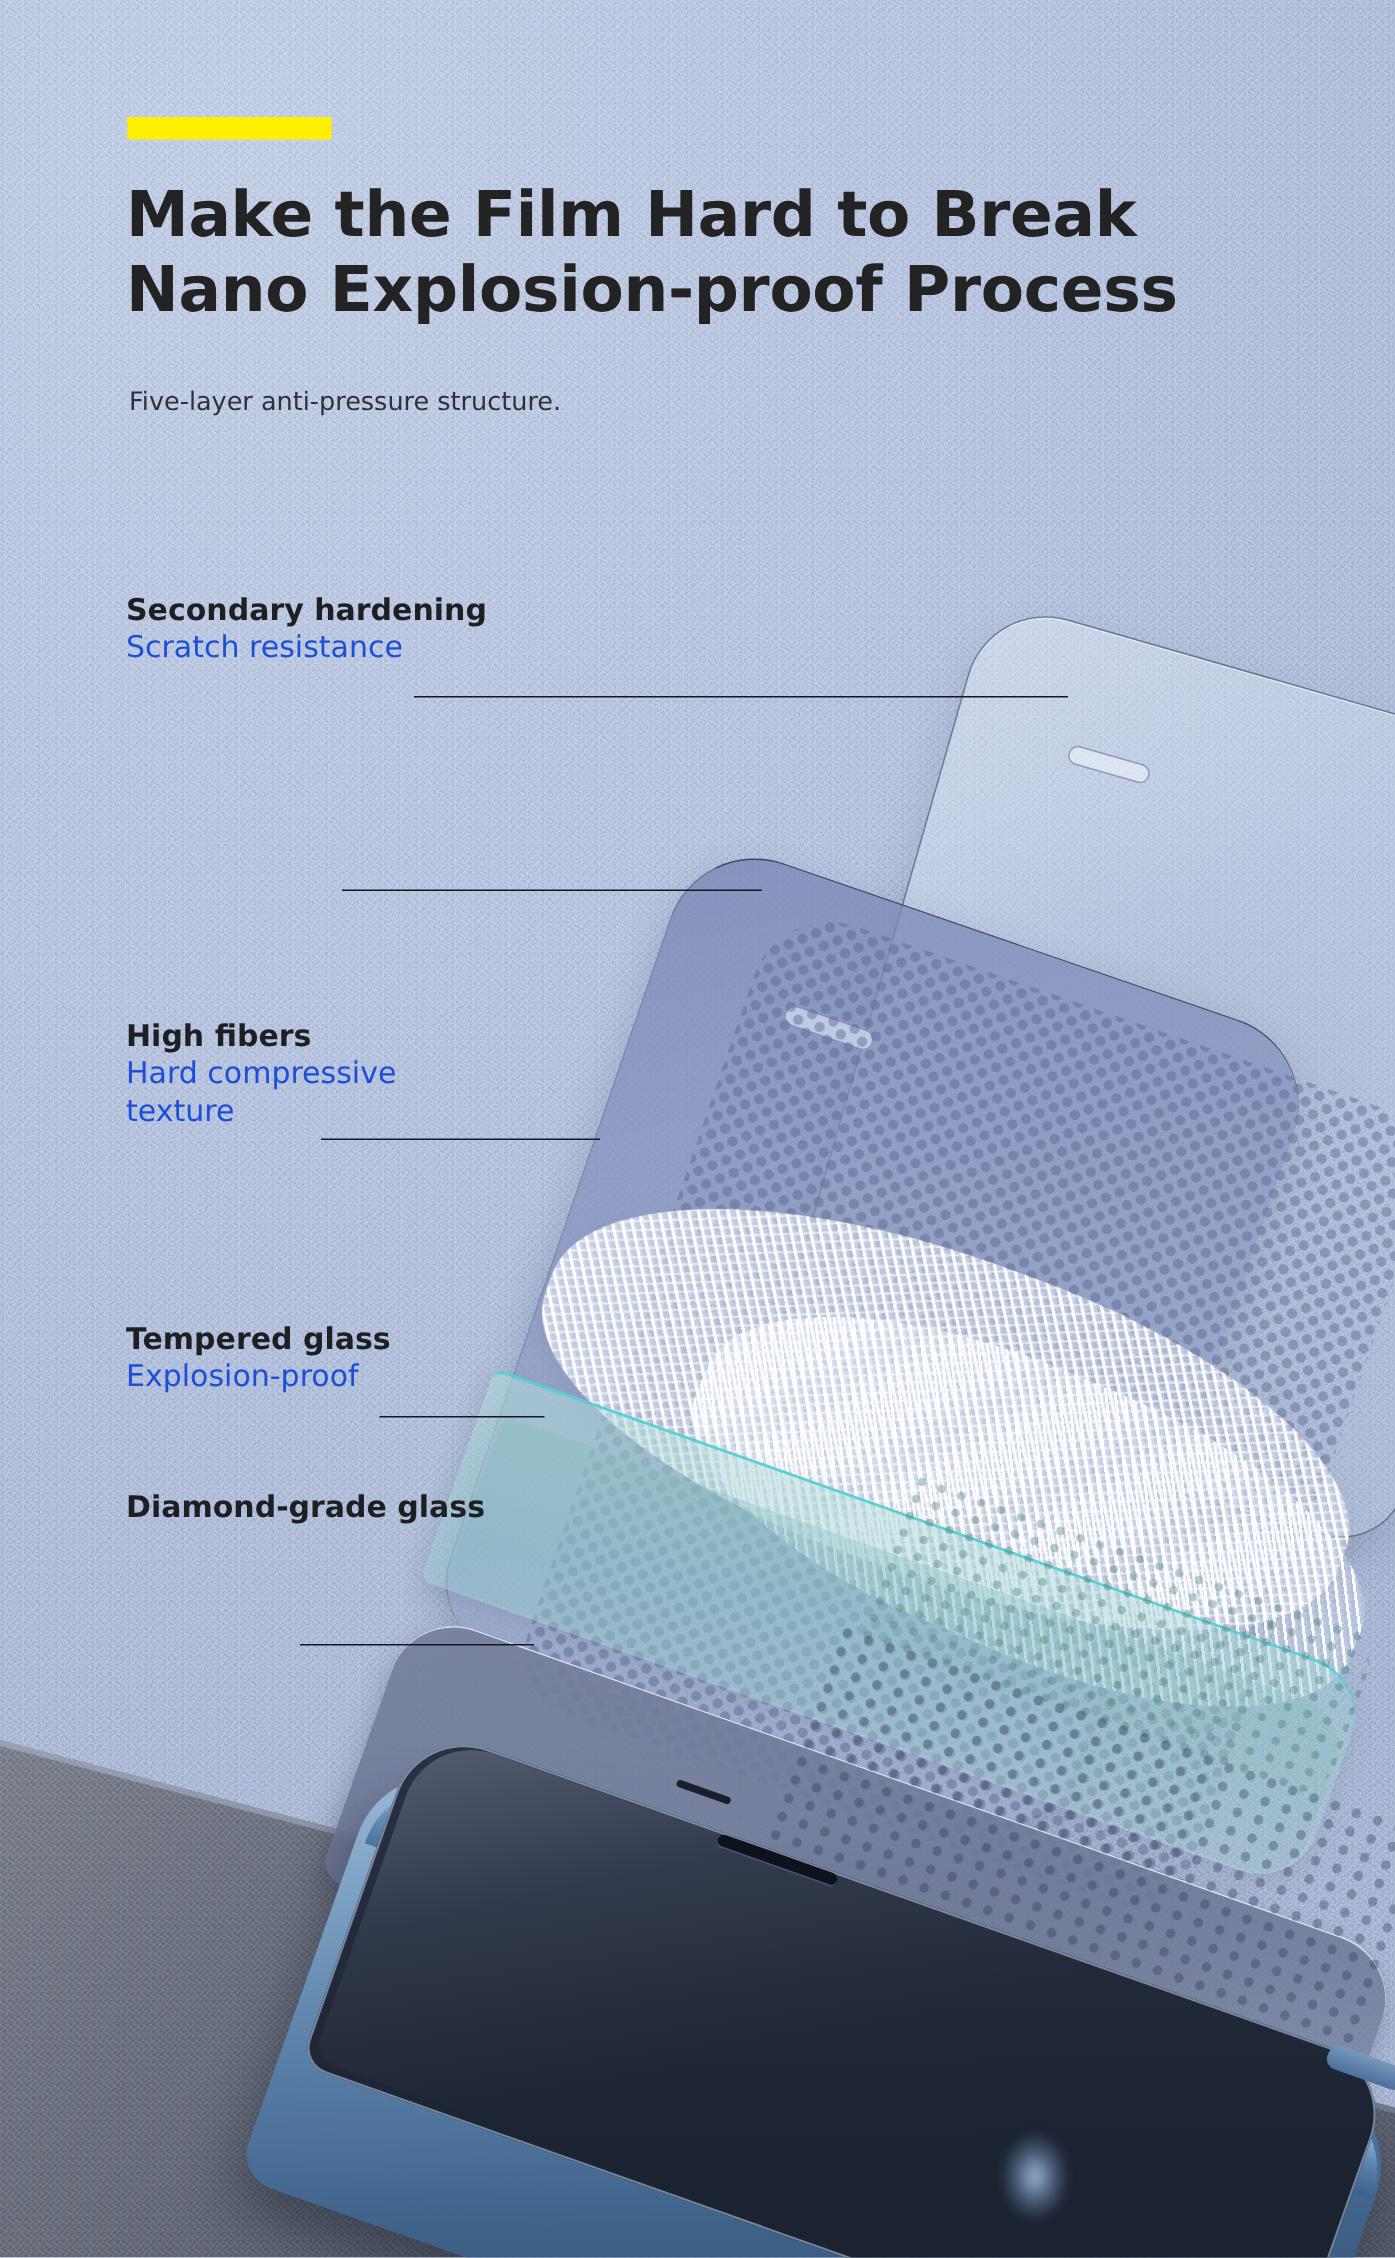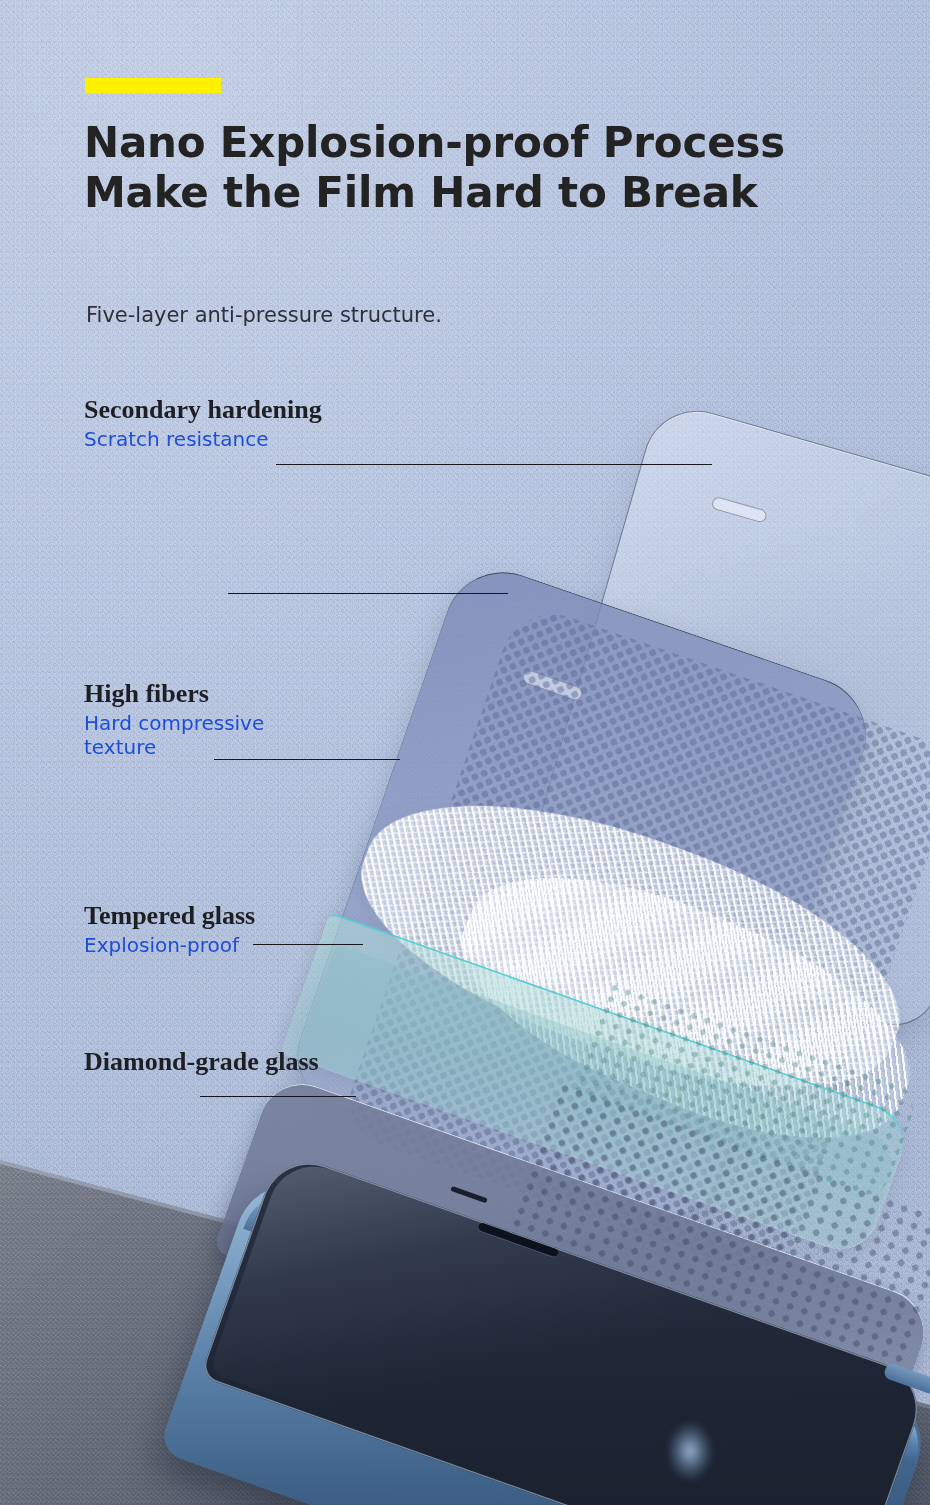--- a/index.html
+++ b/index.html
@@ -246,42 +246,42 @@
     position:absolute; left:85px; top:78px; width:136px; height:15px;
     background:#fff000;
   }
   .title {
     position:absolute; left:84px; top:118px; width:760px;
     font-size:42px; font-weight:bold; line-height:1.18;
     color:#232323; letter-spacing:-.2px;
   }
   .subtitle {
     position:absolute; left:86px; top:258px; width:720px;
-    font-size:21px; color:#2e3238; font-weight:400;margin-top:45px;
+    font-size:17px; color:#2e3238; font-weight:400;
   }
 
   .label { position:absolute; }
   .label .lt {
-    font-size:26px; font-weight:bold; color:#1d1f23;
-    white-space:nowrap; line-height:1.25;font-family:Liberation Serif, serif;
+    font-size:20px; font-weight:bold; color:#1d1f23;
+    white-space:nowrap; line-height:1.25;
   }
   .label .ld {
     font-size:20px; font-weight:400; color:#1d4ed8;
     line-height:1.24;
   }
   .leader {
     position:absolute; height:0;
     border-top:1.6px solid #16181c;
   }
 
   #l1 { left:84px; top:394px; }
   #l2 { left:84px; top:523px; }
   #l3 { left:84px; top:678px; }
-  #l4 { left:84px; top:880px;margin-top:20px; }
-  #l5 { left:84px; top:1046px; }
+  #l4 { left:84px; top:880px; }
+  #l5 { left:84px; top:992px; }
 
   #lead1 { left:276px; top:464px; width:436px; }
   #lead2 { left:228px; top:593px; width:280px; }
   #lead3 { left:214px; top:759px; width:186px; }
   #lead4 { left:253px; top:944px; width:110px; }
   #lead5 { left:200px; top:1096px; width:156px; }
 </style>
 </head>
 <body>
 
@@ -324,22 +324,22 @@
   <div class="phone-screen-gloss"></div>
   <div class="notch-cam"></div>
   <div class="earpiece"></div>
   <div class="side-button"></div>
   <div class="desk-glint"></div>
 </div>
 
 <div class="accent-bar"></div>
 
 <div class="title">
+  <div>Make the Film Hard to Break</div>
   <div>Nano Explosion-proof Process</div>
-  <div>Make the Film Hard to Break</div>
 </div>
 
 <div class="subtitle">Five-layer anti-pressure structure.</div>
 
 <div class="label" id="l1">
   <div class="lt">Secondary hardening</div>
   <div class="ld">Scratch resistance</div>
 </div>
 
 <div class="label" id="l2">

